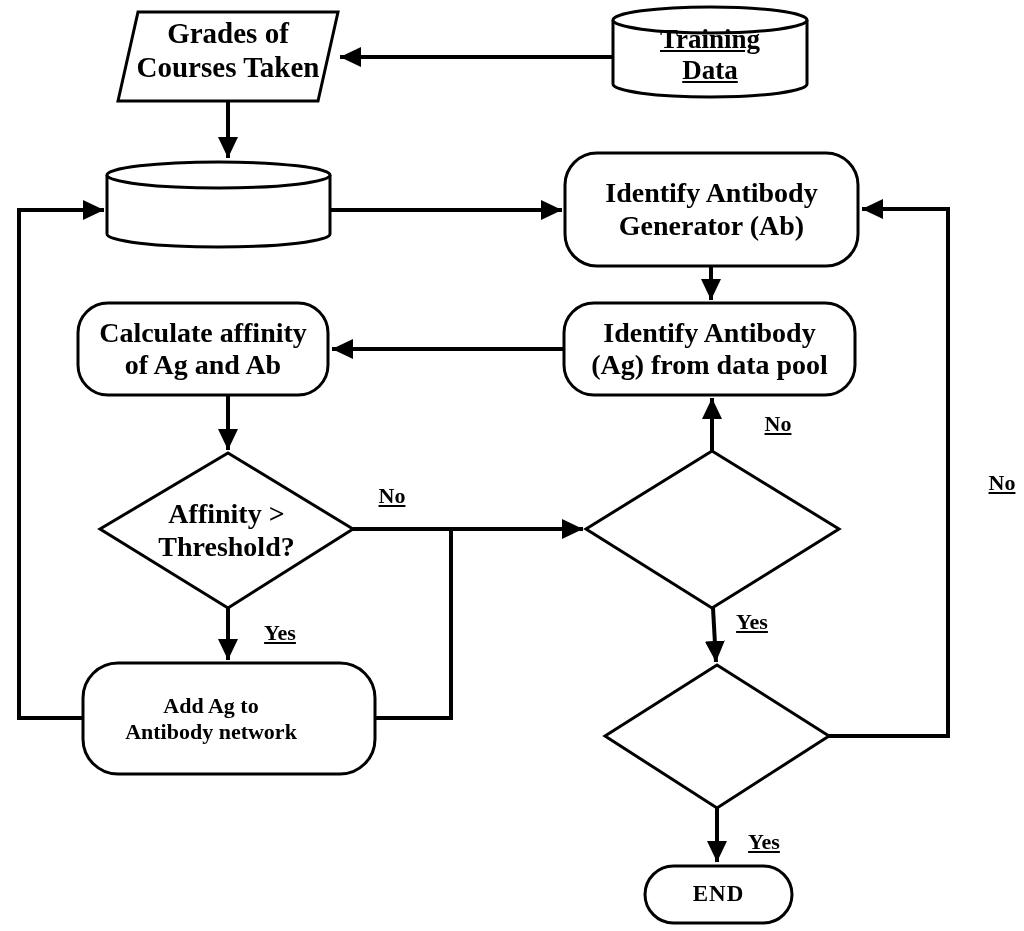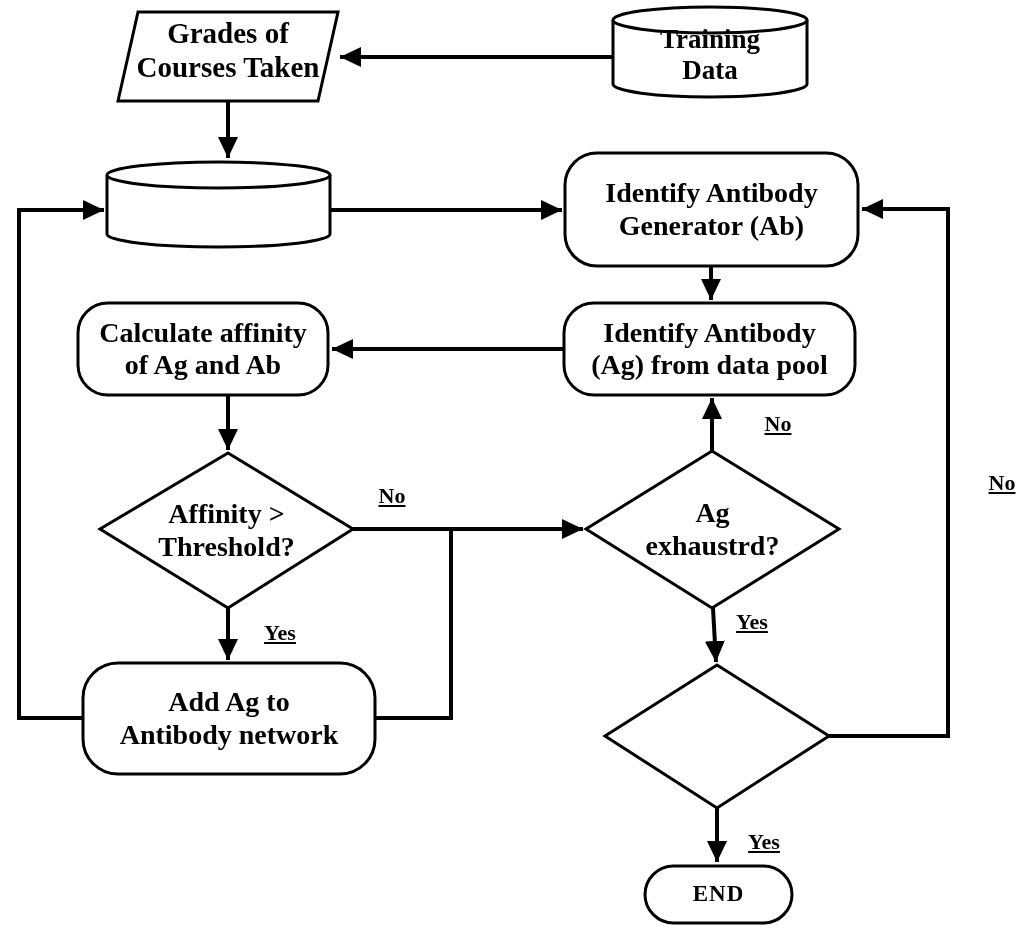--- a/index.html
+++ b/index.html
@@ -100,40 +100,38 @@
     <rect class="shape" x="83" y="663" width="292" height="111" rx="35"></rect>
 
     <polygon class="shape" points="717,665 829,736 717,808 605,736"></polygon>
 
     <rect class="shape" x="645" y="866" width="147" height="57" rx="28.5"></rect>
   </svg>
 
   <div class="label" style="left:118px; top:12px; width:220px; height:77px; font-size:29px;">Grades of
 Courses Taken</div>
 
-  <div class="label" style="left:613px; top:12px; width:194px; height:86px; font-size:27px;">Training
+  <div class="label" style="left:613px; top:12px; width:194px; height:86px; font-size:27px;text-decoration:underline;">Training
 Data</div>
 
 
   <div class="label" style="left:565px; top:153px; width:293px; height:113px; font-size:28px;">Identify Antibody
 Generator (Ab)</div>
 
   <div class="label" style="left:564px; top:303px; width:291px; height:92px; font-size:28px;">Identify Antibody
 (Ag) from data pool</div>
 
   <div class="label" style="left:100px; top:453px; width:253px; height:155px; font-size:28px;">Affinity &gt;
 Threshold?</div>
 
   <div class="label" style="left:78px; top:303px; width:250px; height:92px; font-size:28px;">Calculate affinity
 of Ag and Ab</div>
 
-  <div class="label" style="left:586px; top:451px; width:253px; height:157px; font-size:28px;">Ag
-exhaustrd?</div>
 
-  <div class="label" style="left:83px; top:663px; width:292px; height:111px; font-size:28px;">Add Ag to
+  <div class="label" style="left:65px; top:663px; width:292px; height:111px; font-size:22px;">Add Ag to
 Antibody network</div>
 
 
   <div class="label" style="left:645px; top:866px; width:147px; height:57px; font-size:23px; letter-spacing:1px;">END</div>
 
   <div class="edge-label" style="left:362px; top:483px; width:60px; height:26px;">No</div>
 
   <div class="edge-label" style="left:250px; top:620px; width:60px; height:26px;">Yes</div>
 
   <div class="edge-label" style="left:748px; top:411px; width:60px; height:26px;">No</div>

